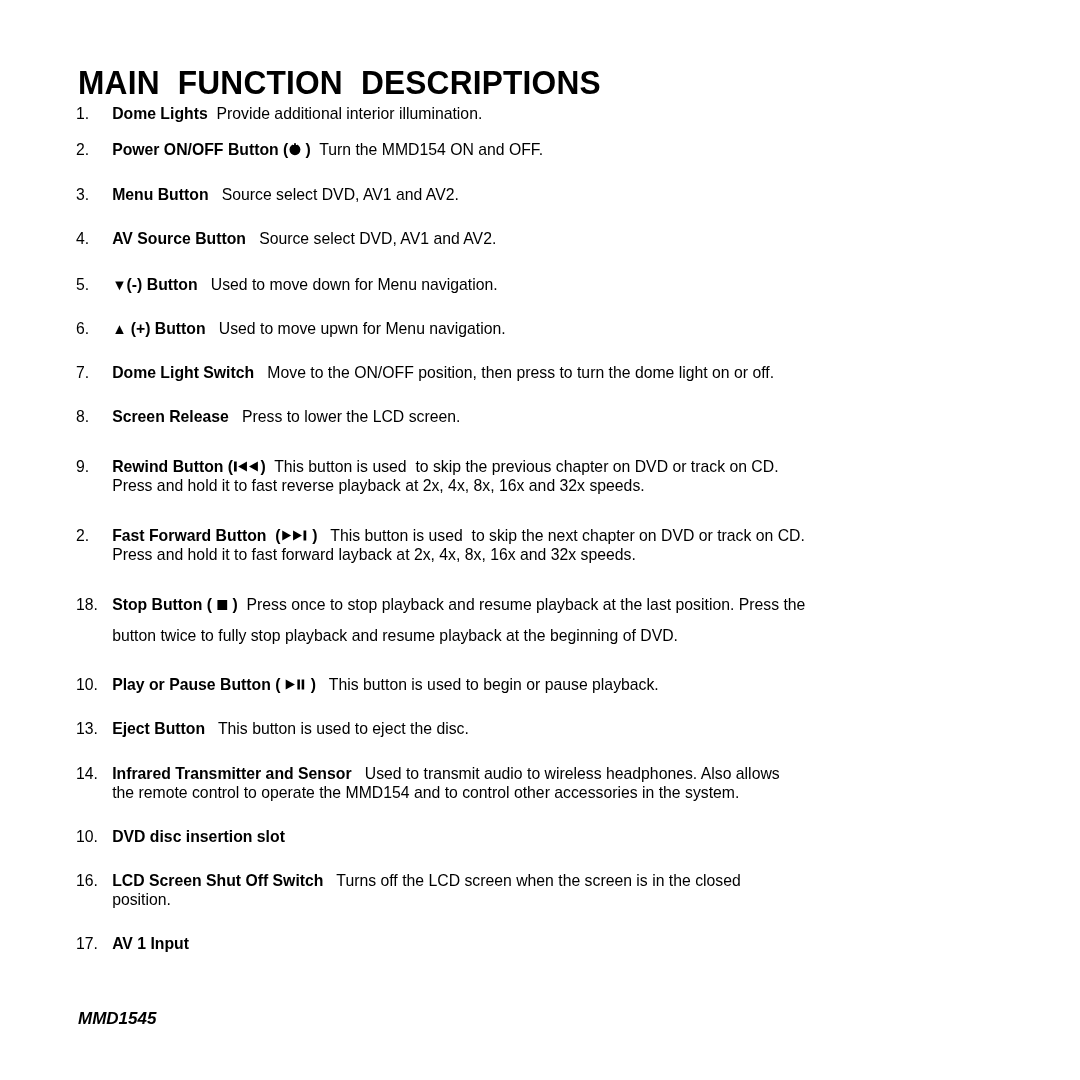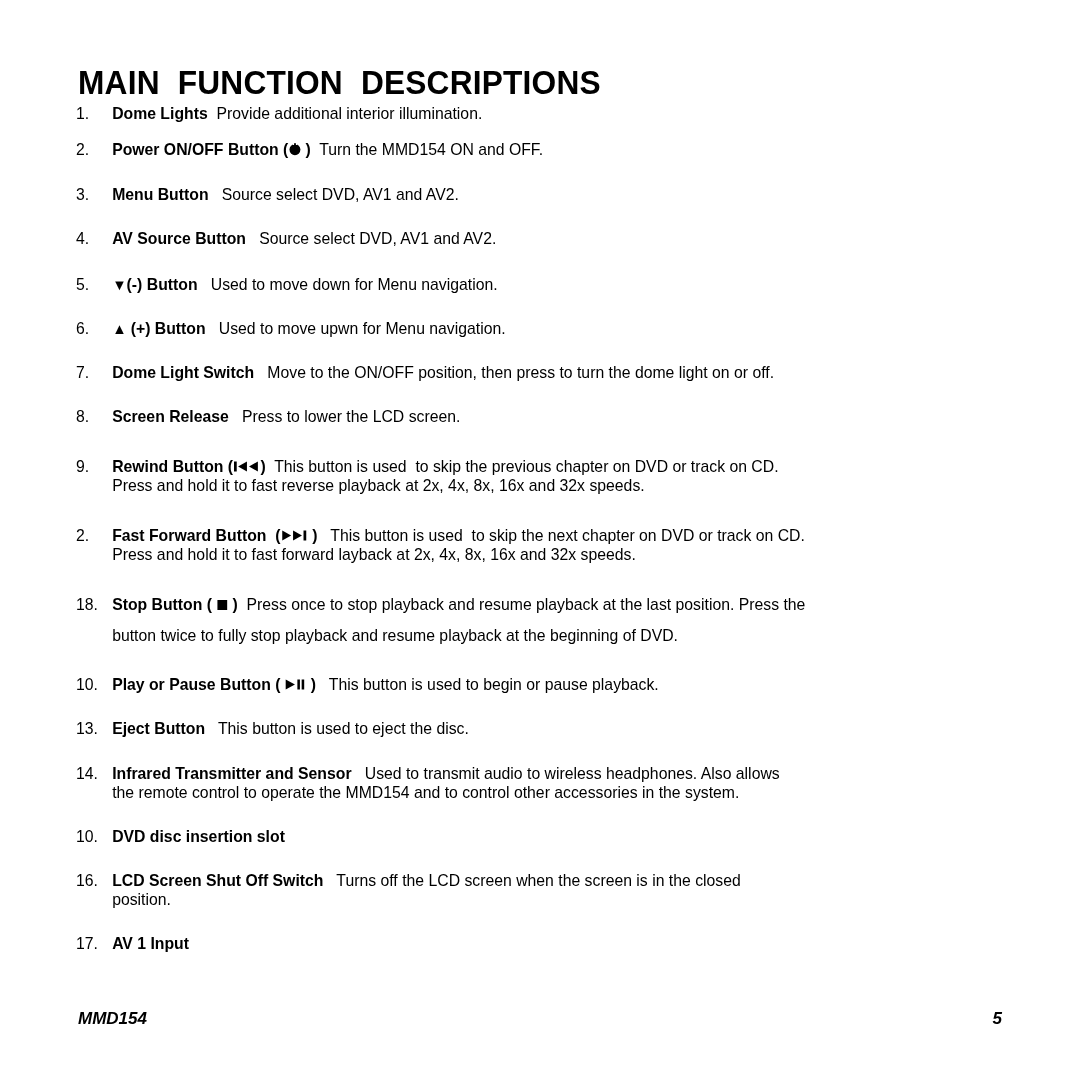--- a/index.html
+++ b/index.html
@@ -85,21 +85,20 @@
   }
   .gl svg { vertical-align: -1px; }
   .tri { font-size: 15px; line-height: 1; }
 
   .footer {
     position: absolute;
     left: 78px;
     right: 78px;
     top: 1009px;
     display: flex;
-    justify-content: space-between;
     align-items: baseline;
     font-size: 17px;
     font-weight: bold;
     font-style: italic;
   }
   .footer-page { font-size: 17px; }
 </style>
 </head>
 <body>
 

